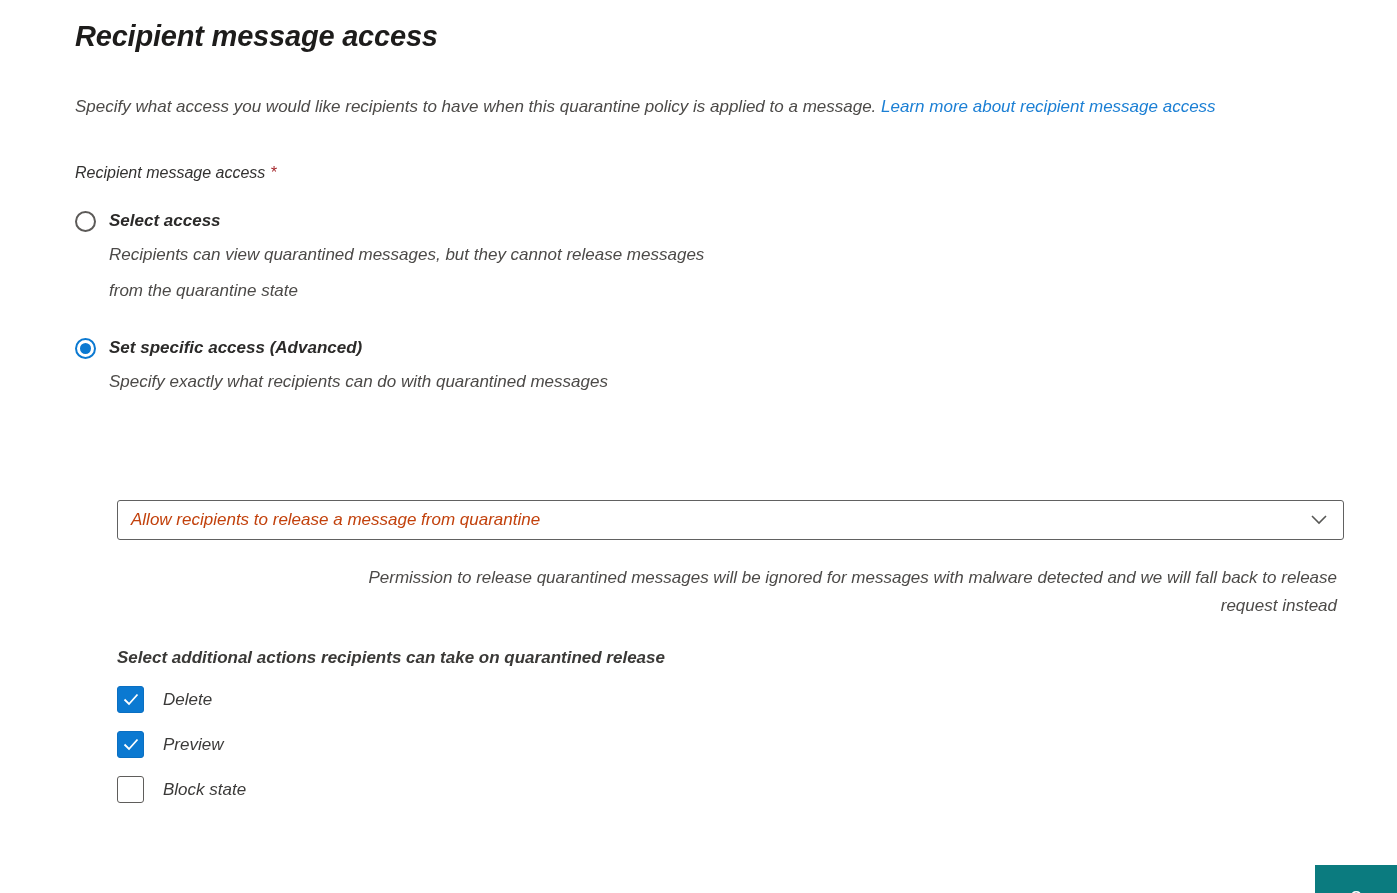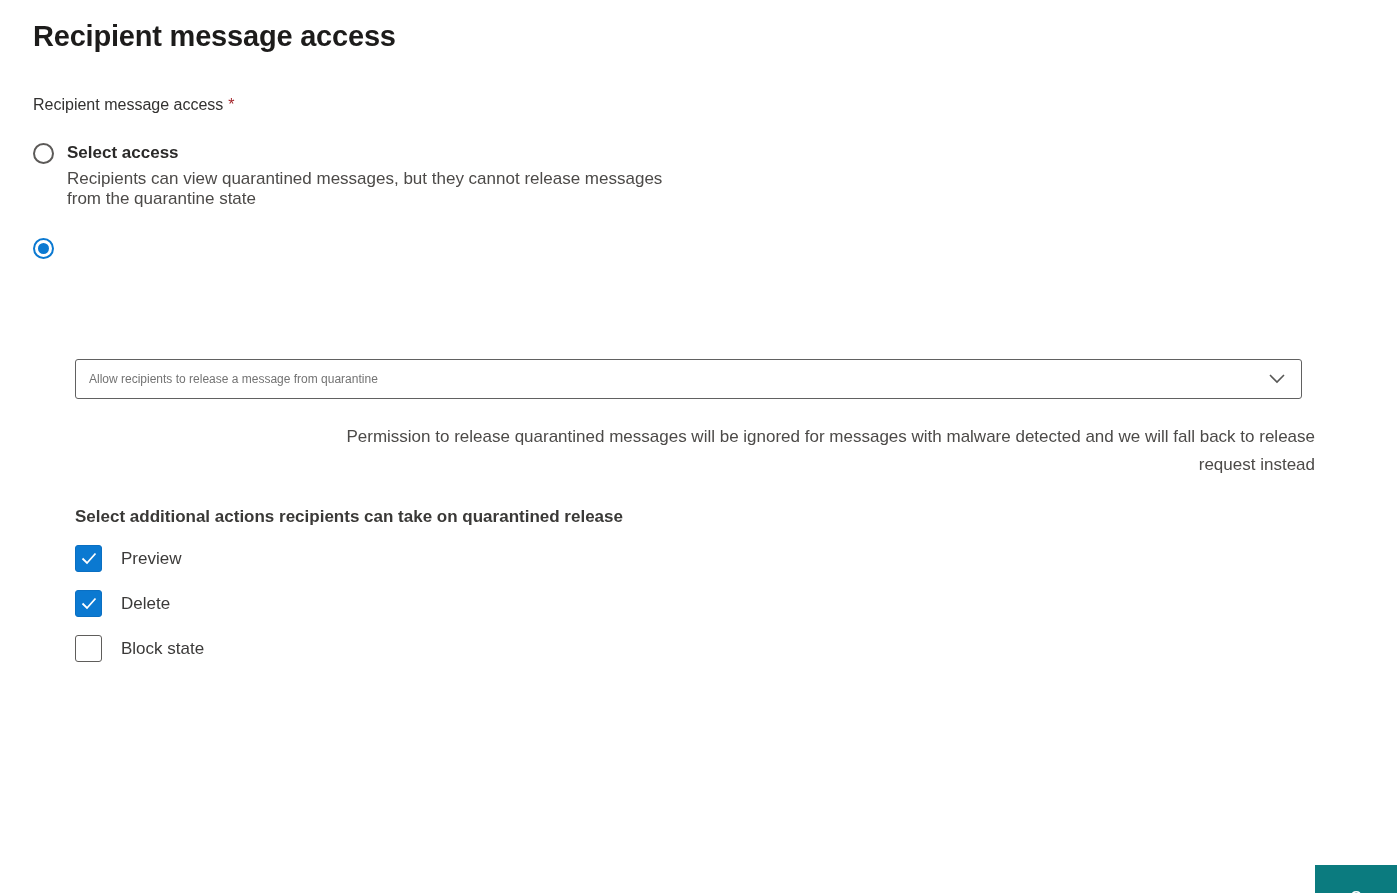--- a/index.html
+++ b/index.html
@@ -4,21 +4,21 @@
 <style>
   html, body { margin: 0; padding: 0; }
   body {
     width: 1397px; height: 893px;
     background: #ffffff;
     font-family: "Liberation Sans", sans-serif;
     color: #323130;
     position: relative;
     overflow: hidden;
   }
-  .page { padding: 20px 60px 0 33px; }
+  .page { padding: 20px 60px 0 75px; font-style: italic; }
 
   .page-title {
     margin: 0;
     font-size: 29px;
     font-weight: 700;
     color: #1d1c1b;
     letter-spacing: -0.2px;
   }
 
   .desc {
@@ -46,40 +46,40 @@
     background: #fff;
     flex: none;
     margin-top: 2px;
     display: flex; align-items: center; justify-content: center;
   }
   .radio.selected { border-color: #0b79d1; }
   .radio .dot { width: 11px; height: 11px; border-radius: 50%; background: #0b79d1; }
   .radio-texts { margin-left: 13px; }
   .radio-label { font-size: 17px; font-weight: 700; color: #2b2a29; line-height: 24px; }
   .radio-desc {
-    font-size: 17px; color: #4c4a48; line-height: 20px; margin-top: 4px;
+    font-size: 17px; color: #4c4a48; line-height: 36px; margin-top: 4px;
     white-space: pre-line;
   }
 
   .advanced { margin-left: 42px; margin-top: 100px; }
   .sub-label { font-size: 17px; color: #323130; }
   .sub-label.semibold { font-weight: 700; color: #3a3937; }
 
   .dropdown {
     margin-top: 16px;
     width: 1227px; height: 40px;
     box-sizing: border-box;
     border: 1px solid #616161;
     border-radius: 3px;
     background: #fff;
     display: flex; align-items: center; justify-content: space-between;
     padding: 0 15px 0 13px;
     cursor: pointer;
   }
-  .dropdown-value { font-size: 12px; color: #737373; }
+  .dropdown-value { font-size: 17px; color: #c2410c; }
   .chevron { display: flex; align-items: center; }
 
   .note {
     margin: 24px 0 0 0;
     max-width: 1240px;
     font-size: 17px;
     line-height: 28px;
     color: #4c4a48;
     white-space: pre-line;
     text-align: right;
@@ -117,39 +117,46 @@
     font-size: 20px;
   }
 </style>
 </head>
 <body>
 
 <div class="page">
 
   <h1 class="page-title">Recipient message access</h1>
 
+  <p class="desc"><span>Specify what access you would like recipients to have when this quarantine policy is applied to a message.</span>
+    <a class="link">Learn more about recipient message access</a>
+  </p>
 
   <div class="field-label"><span>Recipient message access</span><span class="required">*</span>
   </div>
 
   <div>
 
     <div class="radio-option">
       <span class="radio"></span>
       <div class="radio-texts">
         <div class="radio-label">Select access</div>
         <div class="radio-desc">Recipients can view quarantined messages, but they cannot release messages
 from the quarantine state</div>
       </div>
     </div>
 
     <div class="radio-option">
       <span class="radio selected">
           <span class="dot"></span>
         </span>
+      <div class="radio-texts">
+        <div class="radio-label">Set specific access (Advanced)</div>
+        <div class="radio-desc">Specify exactly what recipients can do with quarantined messages</div>
+      </div>
     </div>
 
   </div>
 
   <div class="advanced">
 
 
     <div class="dropdown">
       <span class="dropdown-value">Allow recipients to release a message from quarantine</span>
       <span class="chevron">
@@ -158,39 +165,39 @@
         </svg>
       </span>
     </div>
 
     <p class="note">Permission to release quarantined messages will be ignored for messages with malware detected and we will fall back to release
 request instead</p>
 
     <div class="sub-label semibold additional-label">Select additional actions recipients can take on quarantined release</div>
 
     <div>
+
+      <label class="check-row first">
+        <span class="checkbox checked">
+          <svg width="16" height="13" viewBox="0 0 16 13">
+            <path d="M1.5 6.5 L6 11 L14.5 1.5" fill="none" stroke="#ffffff" stroke-width="1.8"></path>
+          </svg>
+        </span>
+        <span class="check-label">Delete</span>
+      </label>
 
       <label class="check-row">
         <span class="checkbox checked">
           <svg width="16" height="13" viewBox="0 0 16 13">
             <path d="M1.5 6.5 L6 11 L14.5 1.5" fill="none" stroke="#ffffff" stroke-width="1.8"></path>
           </svg>
         </span>
         <span class="check-label">Preview</span>
       </label>
 
-      <label class="check-row first">
-        <span class="checkbox checked">
-          <svg width="16" height="13" viewBox="0 0 16 13">
-            <path d="M1.5 6.5 L6 11 L14.5 1.5" fill="none" stroke="#ffffff" stroke-width="1.8"></path>
-          </svg>
-        </span>
-        <span class="check-label">Delete</span>
-      </label>
-
       <label class="check-row">
         <span class="checkbox"></span>
         <span class="check-label">Block state</span>
       </label>
 
     </div>
 
   </div>
 
 </div>

